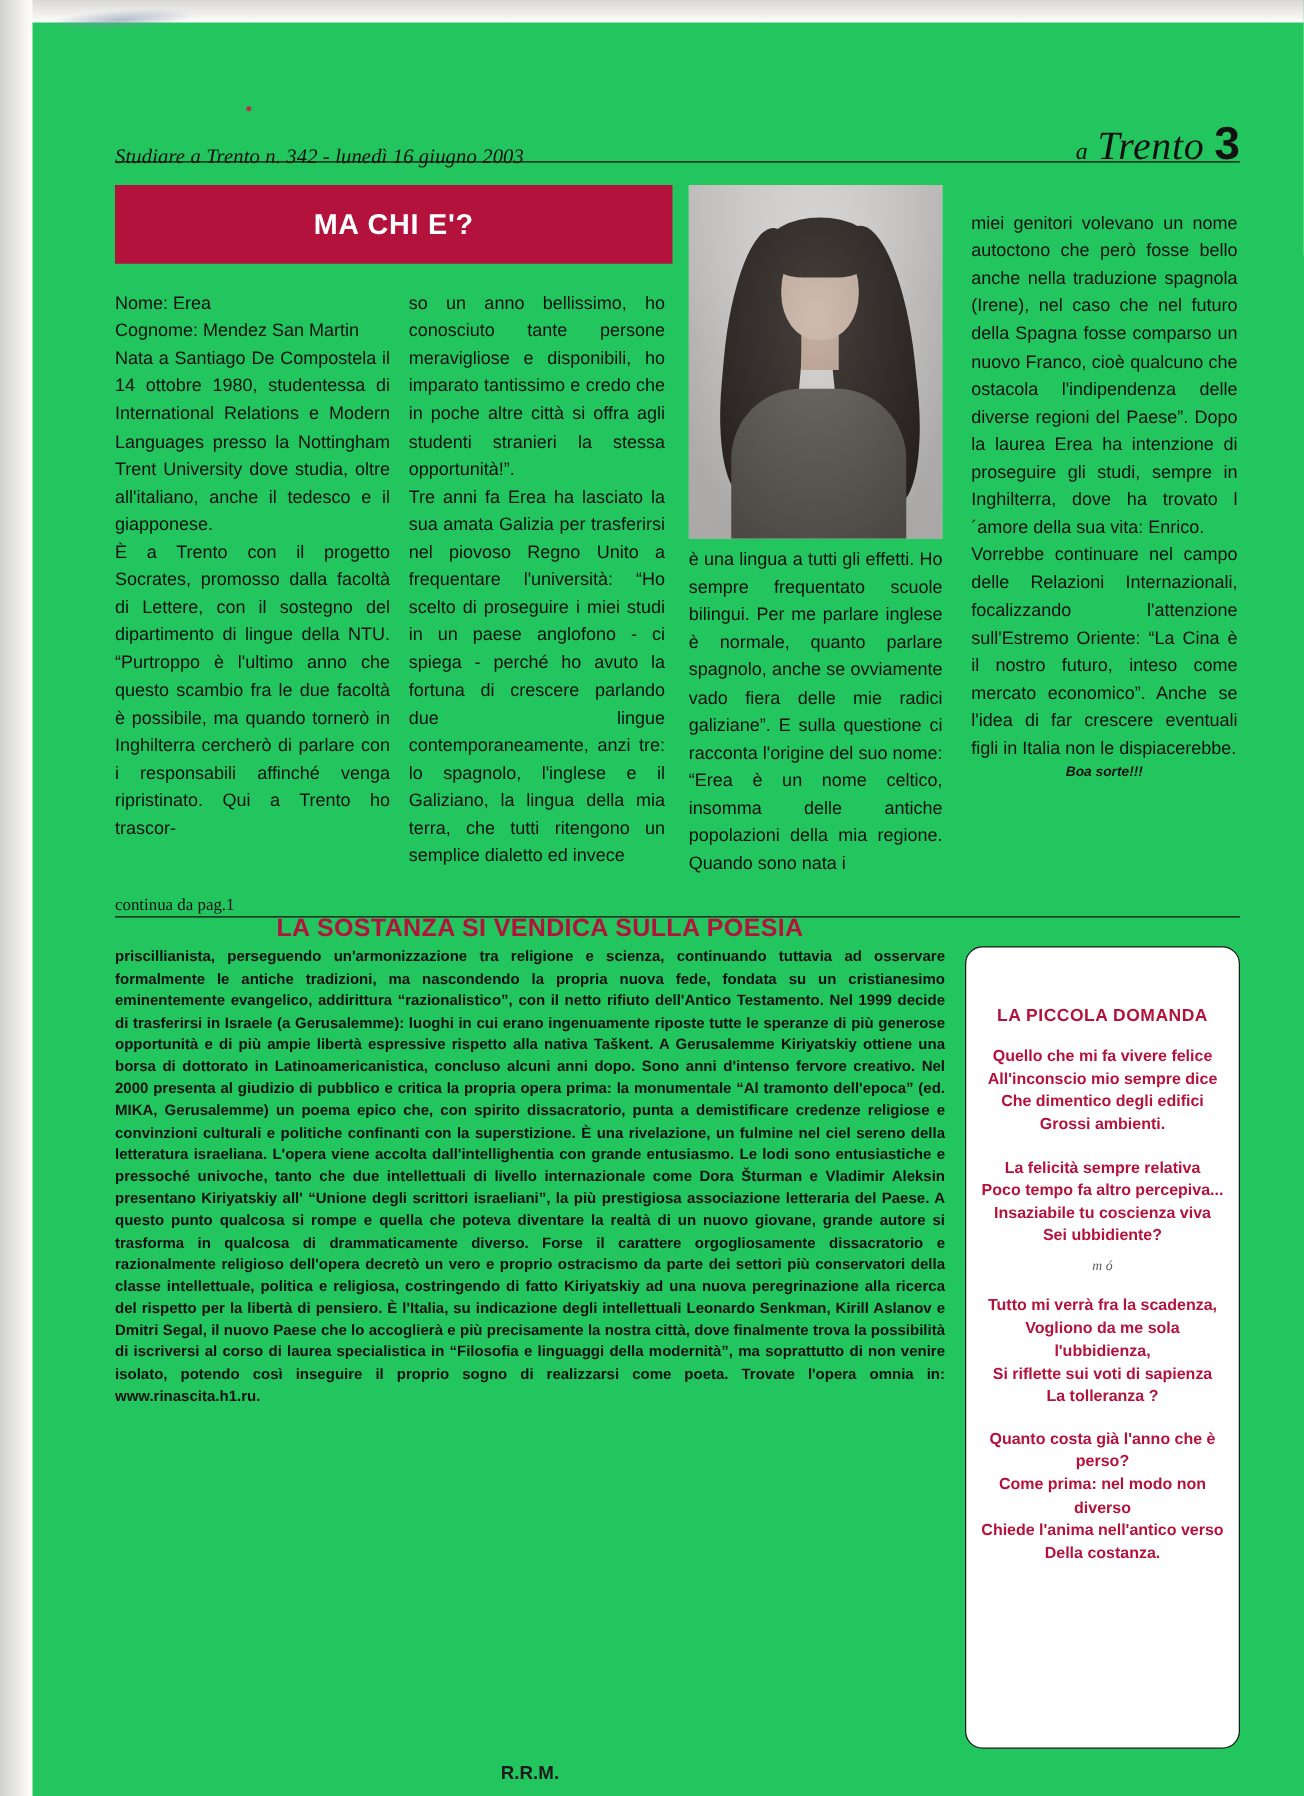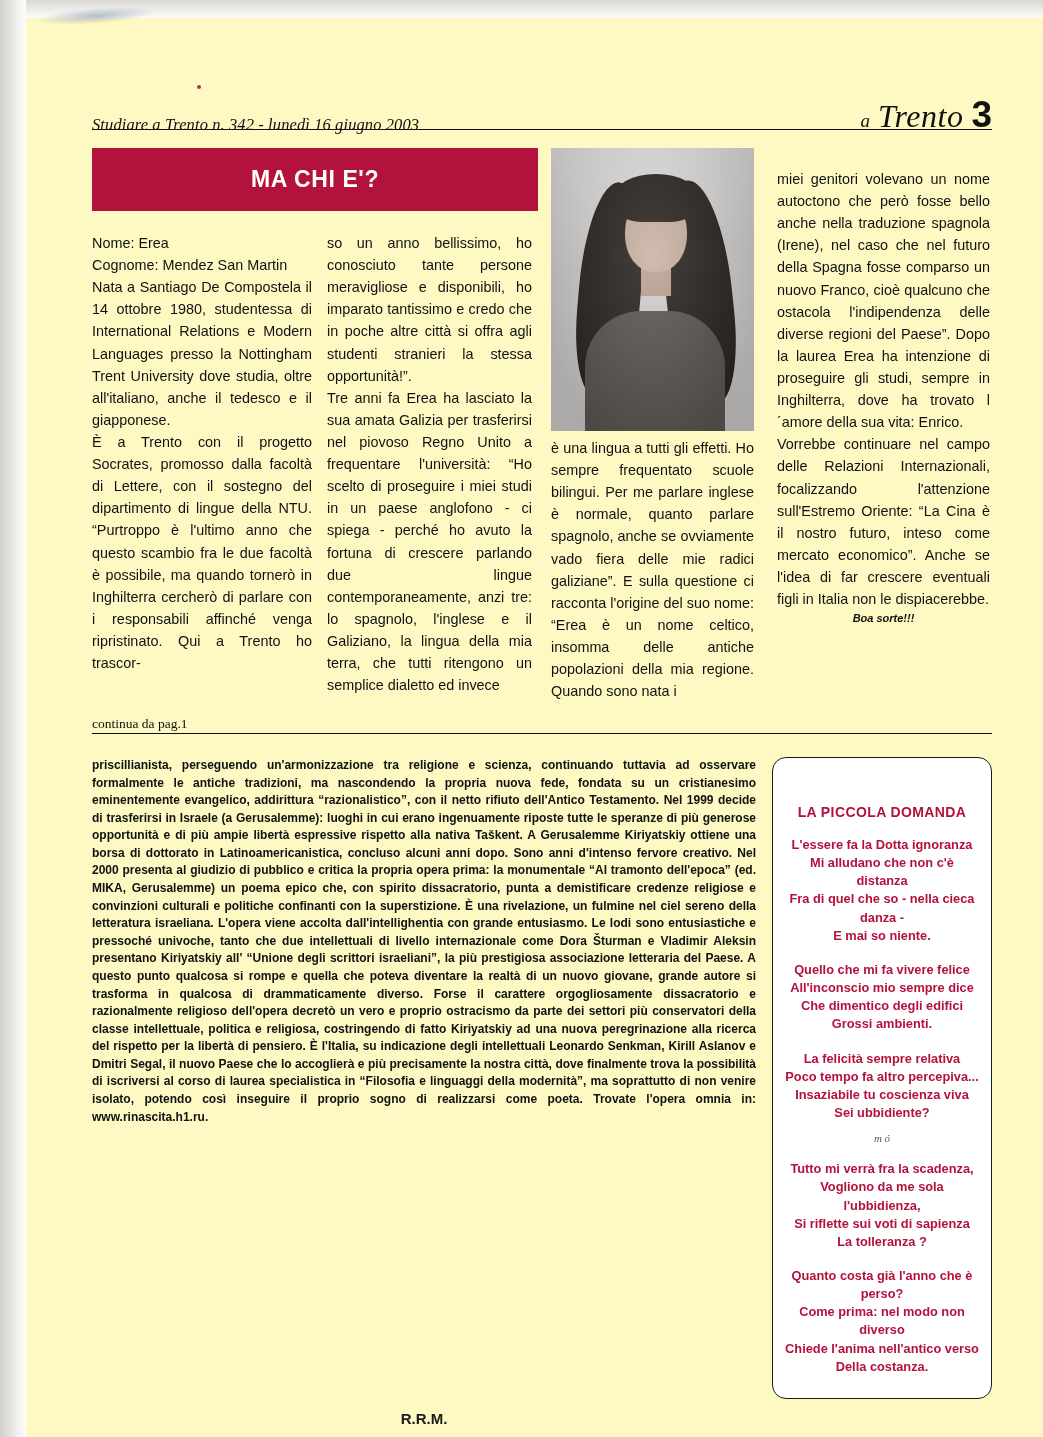--- a/index.html
+++ b/index.html
@@ -11,21 +11,21 @@
     width: 1043px;
     height: 1437px;
     position: relative;
     font-family: "Liberation Sans", sans-serif;
     color: #1a1a1a;
     overflow: hidden;
   }
   .page {
     position: absolute;
     inset: 0;
-    background: #fef9c3;
+    background: #22c55e;
   }
   
   .masthead {
     position: absolute;
     left: 92px;
     top: 98px;
     width: 900px;
     display: flex;
     align-items: flex-end;
     justify-content: space-between;
@@ -324,33 +324,30 @@
   </div>
   <div class="col" id="col4">
     <p style="white-space: pre-line;">miei genitori volevano un nome autoctono che però fosse bello anche nella traduzione spagnola (Irene), nel caso che nel futuro della Spagna fosse comparso un nuovo Franco, cioè qualcuno che ostacola l'indipendenza delle diverse regioni del Paese”. Dopo la laurea Erea ha intenzione di proseguire gli studi, sempre in Inghilterra, dove ha trovato l´amore della sua vita: Enrico.
 Vorrebbe continuare nel campo delle Relazioni Internazionali, focalizzando l'attenzione sull'Estremo Oriente: “La Cina è il nostro futuro, inteso come mercato economico”. Anche se l'idea di far crescere eventuali figli in Italia non le dispiacerebbe.</p>
     <p class="signoff">Boa sorte!!!</p>
   </div>
 
   <div class="continua">continua da pag.1</div>
   <div class="rule-mid"></div>
 
+  <div class="lower-title">LA SOSTANZA SI VENDICA SULLA POESIA</div>
   <div class="lower-body">
     <p>priscillianista, perseguendo un'armonizzazione tra religione e scienza, continuando tuttavia ad osservare formalmente le antiche tradizioni, ma nascondendo la propria nuova fede, fondata su un cristianesimo eminentemente evangelico, addirittura “razionalistico”, con il netto rifiuto dell'Antico Testamento. Nel 1999 decide di trasferirsi in Israele (a Gerusalemme): luoghi in cui erano ingenuamente riposte tutte le speranze di più generose opportunità e di più ampie libertà espressive rispetto alla nativa Taškent. A Gerusalemme Kiriyatskiy ottiene una borsa di dottorato in Latinoamericanistica, concluso alcuni anni dopo. Sono anni d'intenso fervore creativo. Nel 2000 presenta al giudizio di pubblico e critica la propria opera prima: la monumentale “Al tramonto dell'epoca” (ed. MIKA, Gerusalemme) un poema epico che, con spirito dissacratorio, punta a demistificare credenze religiose e convinzioni culturali e politiche confinanti con la superstizione. È una rivelazione, un fulmine nel ciel sereno della letteratura israeliana. L'opera viene accolta dall'intellighentia con grande entusiasmo. Le lodi sono entusiastiche e pressoché univoche, tanto che due intellettuali di livello internazionale come Dora Šturman e Vladimir Aleksin presentano Kiriyatskiy all' “Unione degli scrittori israeliani”, la più prestigiosa associazione letteraria del Paese. A questo punto qualcosa si rompe e quella che poteva diventare la realtà di un nuovo giovane, grande autore si trasforma in qualcosa di drammaticamente diverso. Forse il carattere orgogliosamente dissacratorio e razionalmente religioso dell'opera decretò un vero e proprio ostracismo da parte dei settori più conservatori della classe intellettuale, politica e religiosa, costringendo di fatto Kiriyatskiy ad una nuova peregrinazione alla ricerca del rispetto per la libertà di pensiero. È l'Italia, su indicazione degli intellettuali Leonardo Senkman, Kirill Aslanov e Dmitri Segal, il nuovo Paese che lo accoglierà e più precisamente la nostra città, dove finalmente trova la possibilità di iscriversi al corso di  laurea specialistica in “Filosofia e linguaggi della modernità”, ma soprattutto di non venire isolato, potendo così inseguire il proprio sogno di realizzarsi come poeta. Trovate l'opera omnia in: www.rinascita.h1.ru.</p>
   </div>
   <div class="rrm">R.R.M.</div>
 
   <div class="poembox">
     <div class="poem-title">
       <span>L</span><span class="small">A PICCOLA DOMANDA</span>
     </div>
-    <div class="stanza" style="white-space: pre-line;">L'essere fa la Dotta ignoranza
-Mi alludano che non c'è distanza
-Fra di quel che so - nella cieca danza -
-E mai so niente.</div>
     <div class="stanza" style="white-space: pre-line;">Quello che mi fa vivere felice
 All'inconscio mio sempre dice
 Che dimentico degli edifici
 Grossi ambienti.</div>
     <div class="stanza" style="white-space: pre-line;">La felicità sempre relativa
 Poco tempo fa altro percepiva...
 Insaziabile tu coscienza viva
 Sei ubbidiente?</div>
     <div class="scribble">m ó</div>
     <div class="stanza" style="white-space: pre-line;">Tutto mi verrà fra la scadenza,

